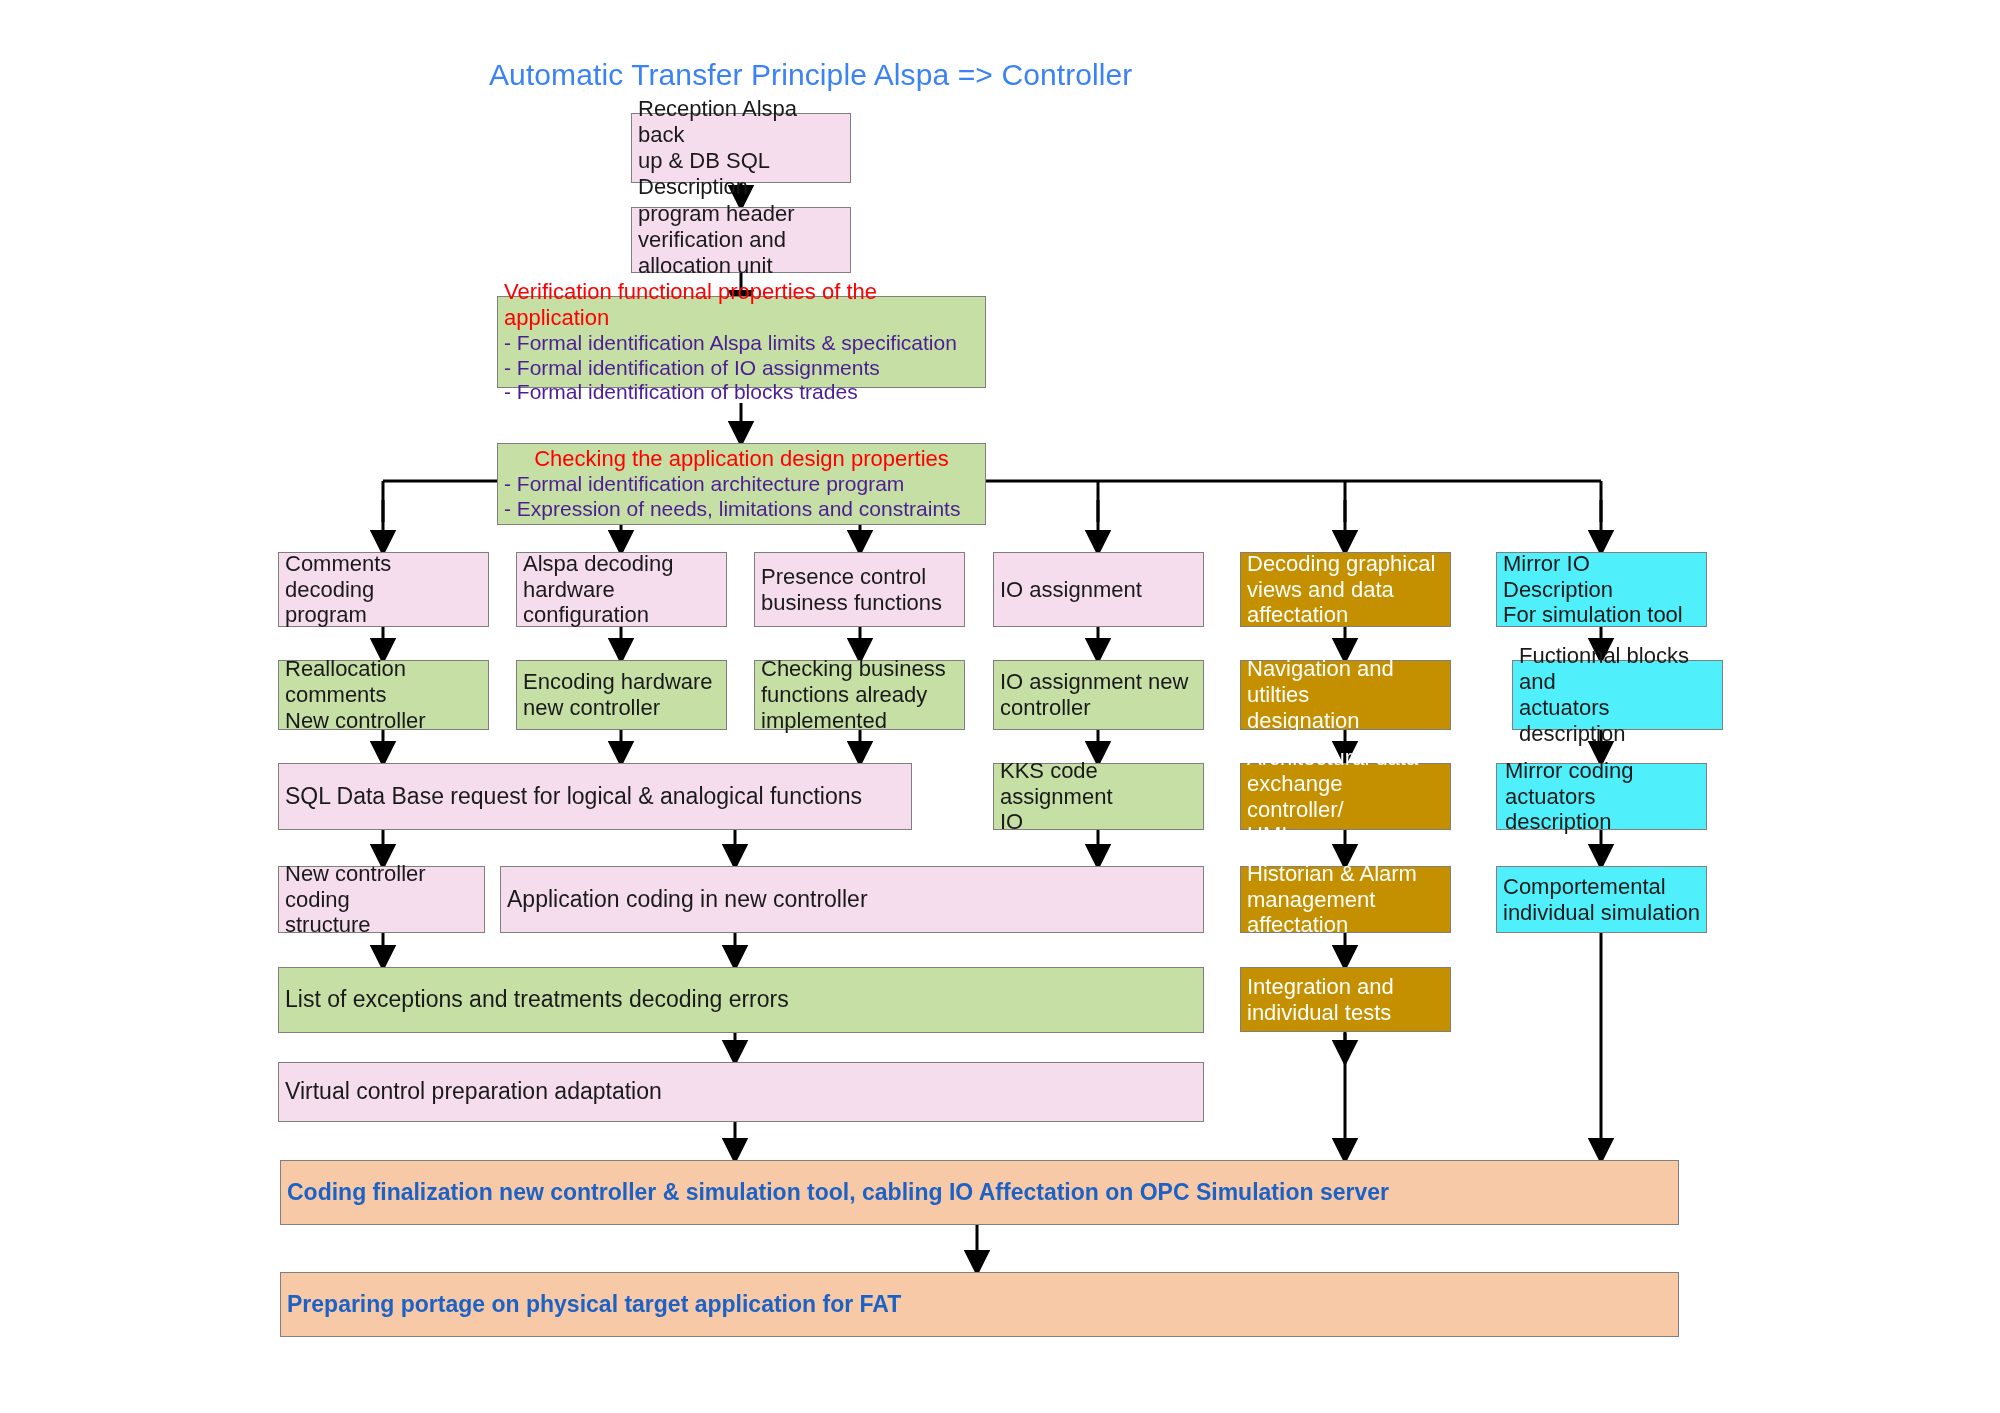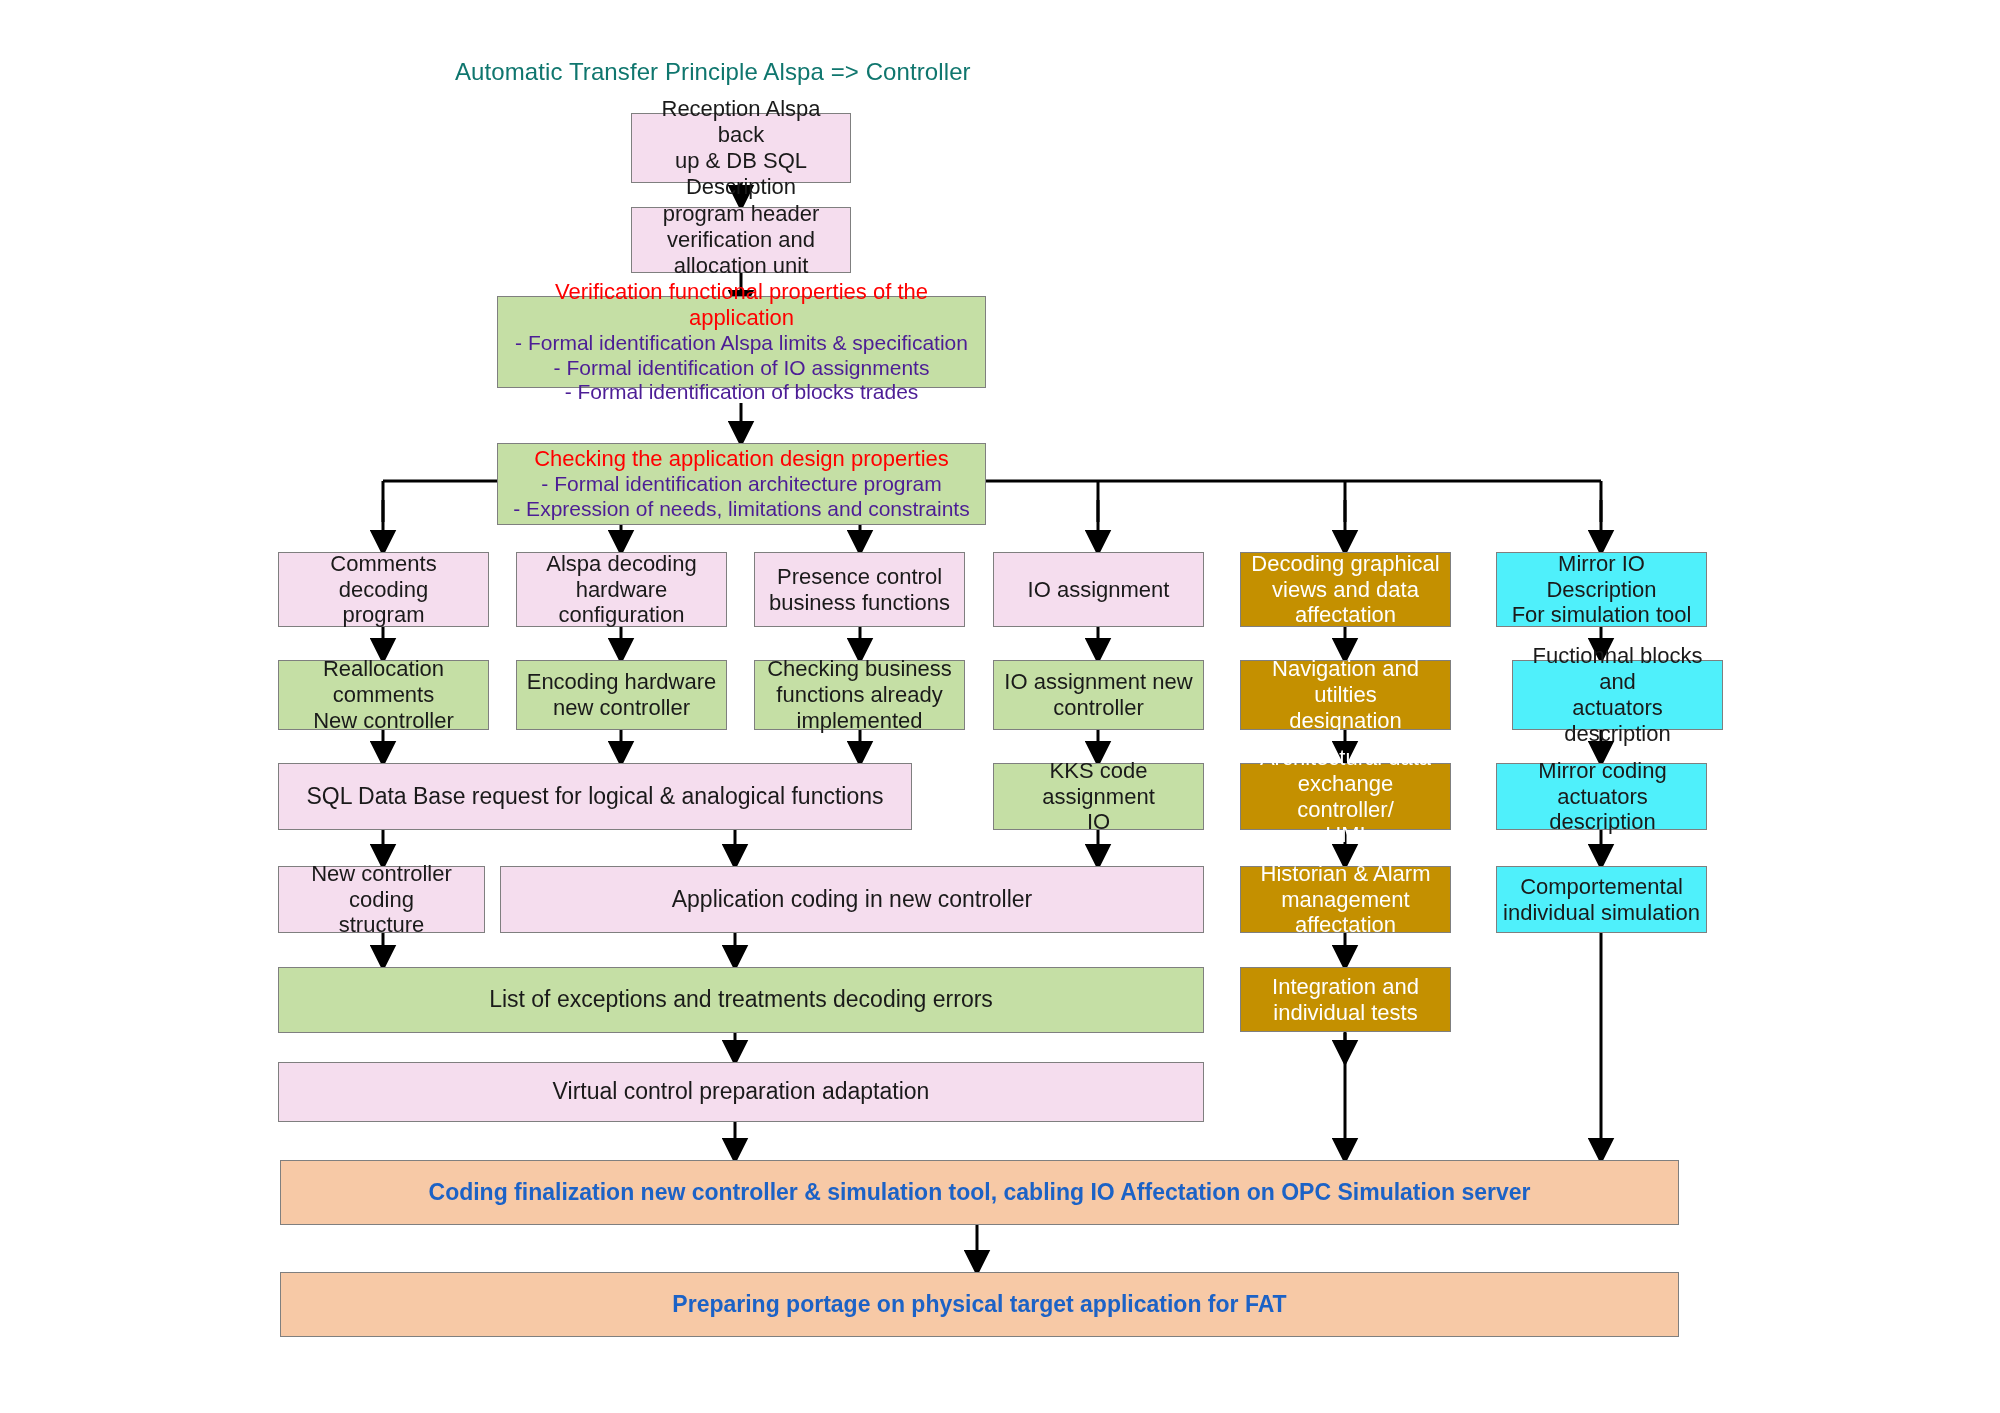--- a/index.html
+++ b/index.html
@@ -25,37 +25,38 @@
     height: 1413px;
     pointer-events: none;
   }
   .node {
     position: absolute;
     box-sizing: border-box;
     border: 1px solid #7f7f7f;
     display: flex;
     align-items: center;
     justify-content: center;
-    text-align: center;
+    text-align: left;
     line-height: 1.18;
     padding: 2px 6px;
     z-index: 5;
   }
   .node .lbl {
     display: block;
     width: 100%;
     white-space: pre-line;
   }
   .title {
     position: absolute;
-    color: #0f766e;
-    font-size: 24px;
+    color: #3b82f6;
+    font-size: 30px;
     letter-spacing: 0.1px;
     white-space: nowrap;
     z-index: 6;
+    margin-left: 34px;
   }
   
   .pink   { background: #f5ddee; color: #1a1a1a; }
   .green  { background: #c5dfa5; color: #1a1a1a; }
   .gold   { background: #c49000; color: #ffffff; }
   .cyan   { background: #4ff0fb; color: #1a1a1a; }
   .peach  { background: #f7c9a6; color: #1c62c6; font-weight: bold; }
 
   .hdr-red {
     color: #ff0000;

